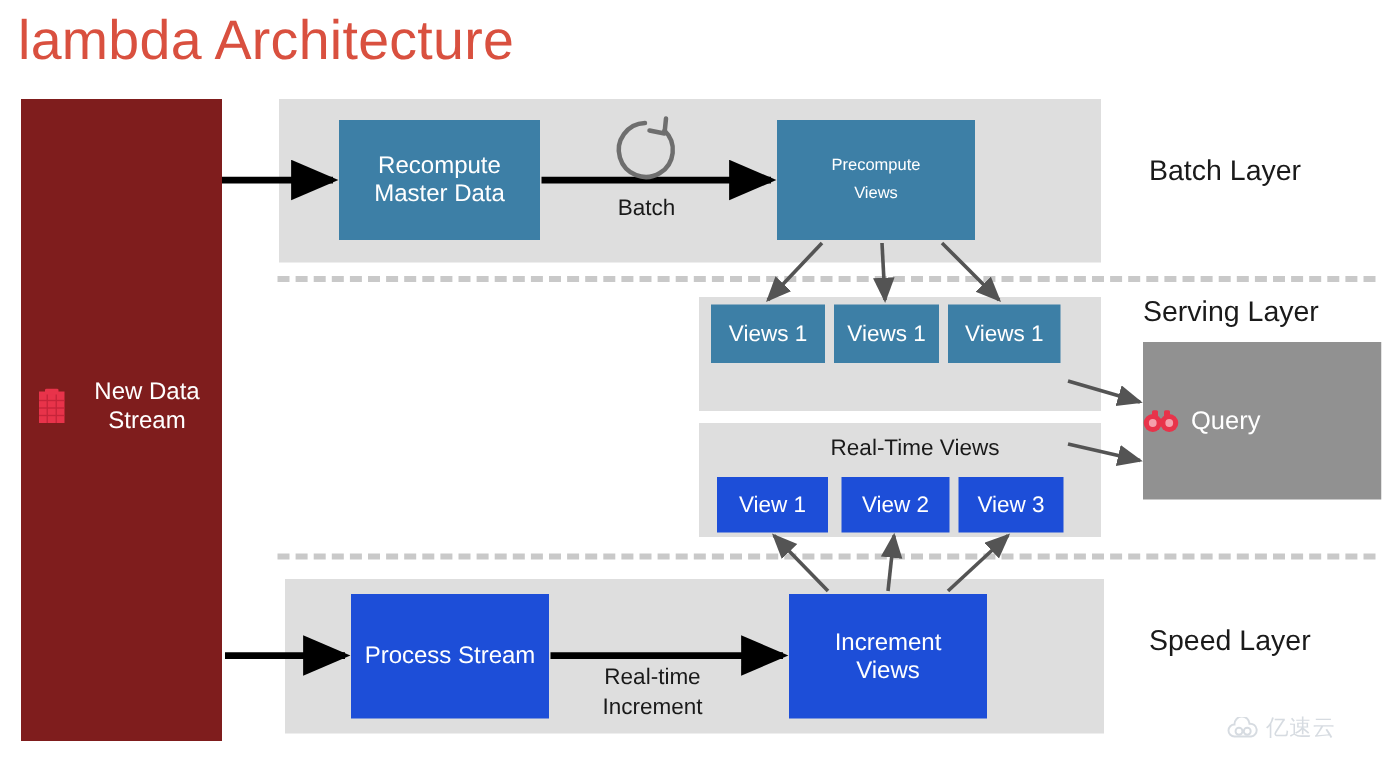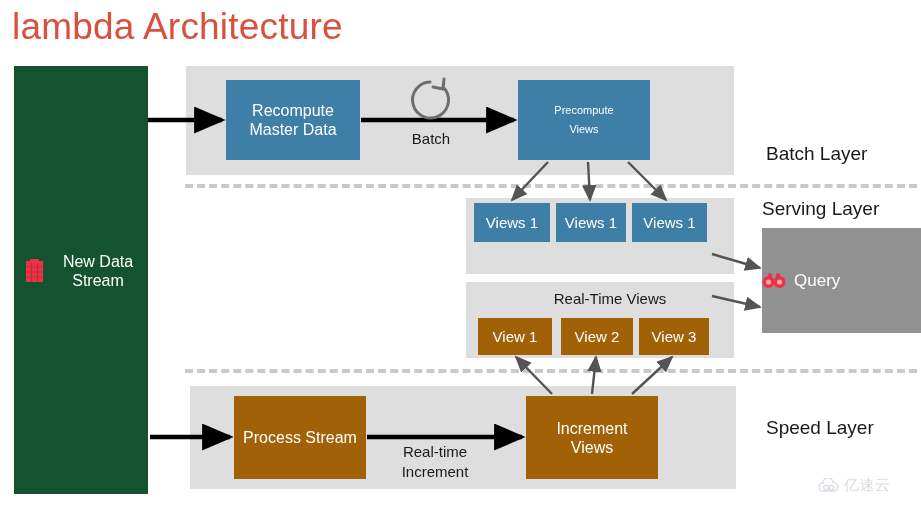--- a/index.html
+++ b/index.html
@@ -28,21 +28,21 @@
     white-space: nowrap;
   }
 
   
   #stream-panel {
     position: absolute;
     left: 14px;
     top: 66px;
     width: 134px;
     height: 428px;
-    background: #14532d;
+    background: #7f1d1d;
   }
   #stream-label-wrap {
     position: absolute;
     left: 0;
     top: 186px;
     width: 134px;
     display: flex;
     align-items: center;
     justify-content: flex-start;
     padding-left: 11px;
@@ -88,21 +88,21 @@
     position: absolute;
     display: flex;
     align-items: center;
     justify-content: center;
     text-align: center;
     color: #ffffff;
     line-height: 19px;
     box-sizing: border-box;
   }
   .node-blue  { background: #3d7fa6; }
-  .node-navy  { background: #a16207; }
+  .node-navy  { background: #1d4ed8; }
 
   #node-master      { left: 226px; top: 80px;  width: 134px; height: 80px; font-size: 16px; }
   #node-precompute  { left: 518px; top: 80px;  width: 132px; height: 80px; font-size: 11px; }
 
   #view-b1 { left: 474px; top: 203px; width: 76px; height: 39px; font-size: 15px; }
   #view-b2 { left: 556px; top: 203px; width: 70px; height: 39px; font-size: 15px; }
   #view-b3 { left: 632px; top: 203px; width: 75px; height: 39px; font-size: 15px; }
 
   #view-r1 { left: 478px; top: 318px; width: 74px; height: 37px; font-size: 15px; }
   #view-r2 { left: 561px; top: 318px; width: 72px; height: 37px; font-size: 15px; }
@@ -134,21 +134,21 @@
   #label-batch-recompute { left: 368px; top: 129px; width: 126px; }
   #label-realtime-inc    { left: 372px; top: 442px; width: 126px; }
 
   
   .layer-title {
     position: absolute;
     font-size: 19px;
     color: #1a1a1a;
     white-space: nowrap;
   }
-  #layer-batch   { left: 766px; top: 104px; margin-top: 39px; }
+  #layer-batch   { left: 766px; top: 104px; }
   #layer-serving { left: 762px; top: 198px; }
   #layer-speed   { left: 766px; top: 417px; }
 
   
   #query-box {
     position: absolute;
     left: 762px;
     top: 228px;
     width: 160px;
     height: 105px;

